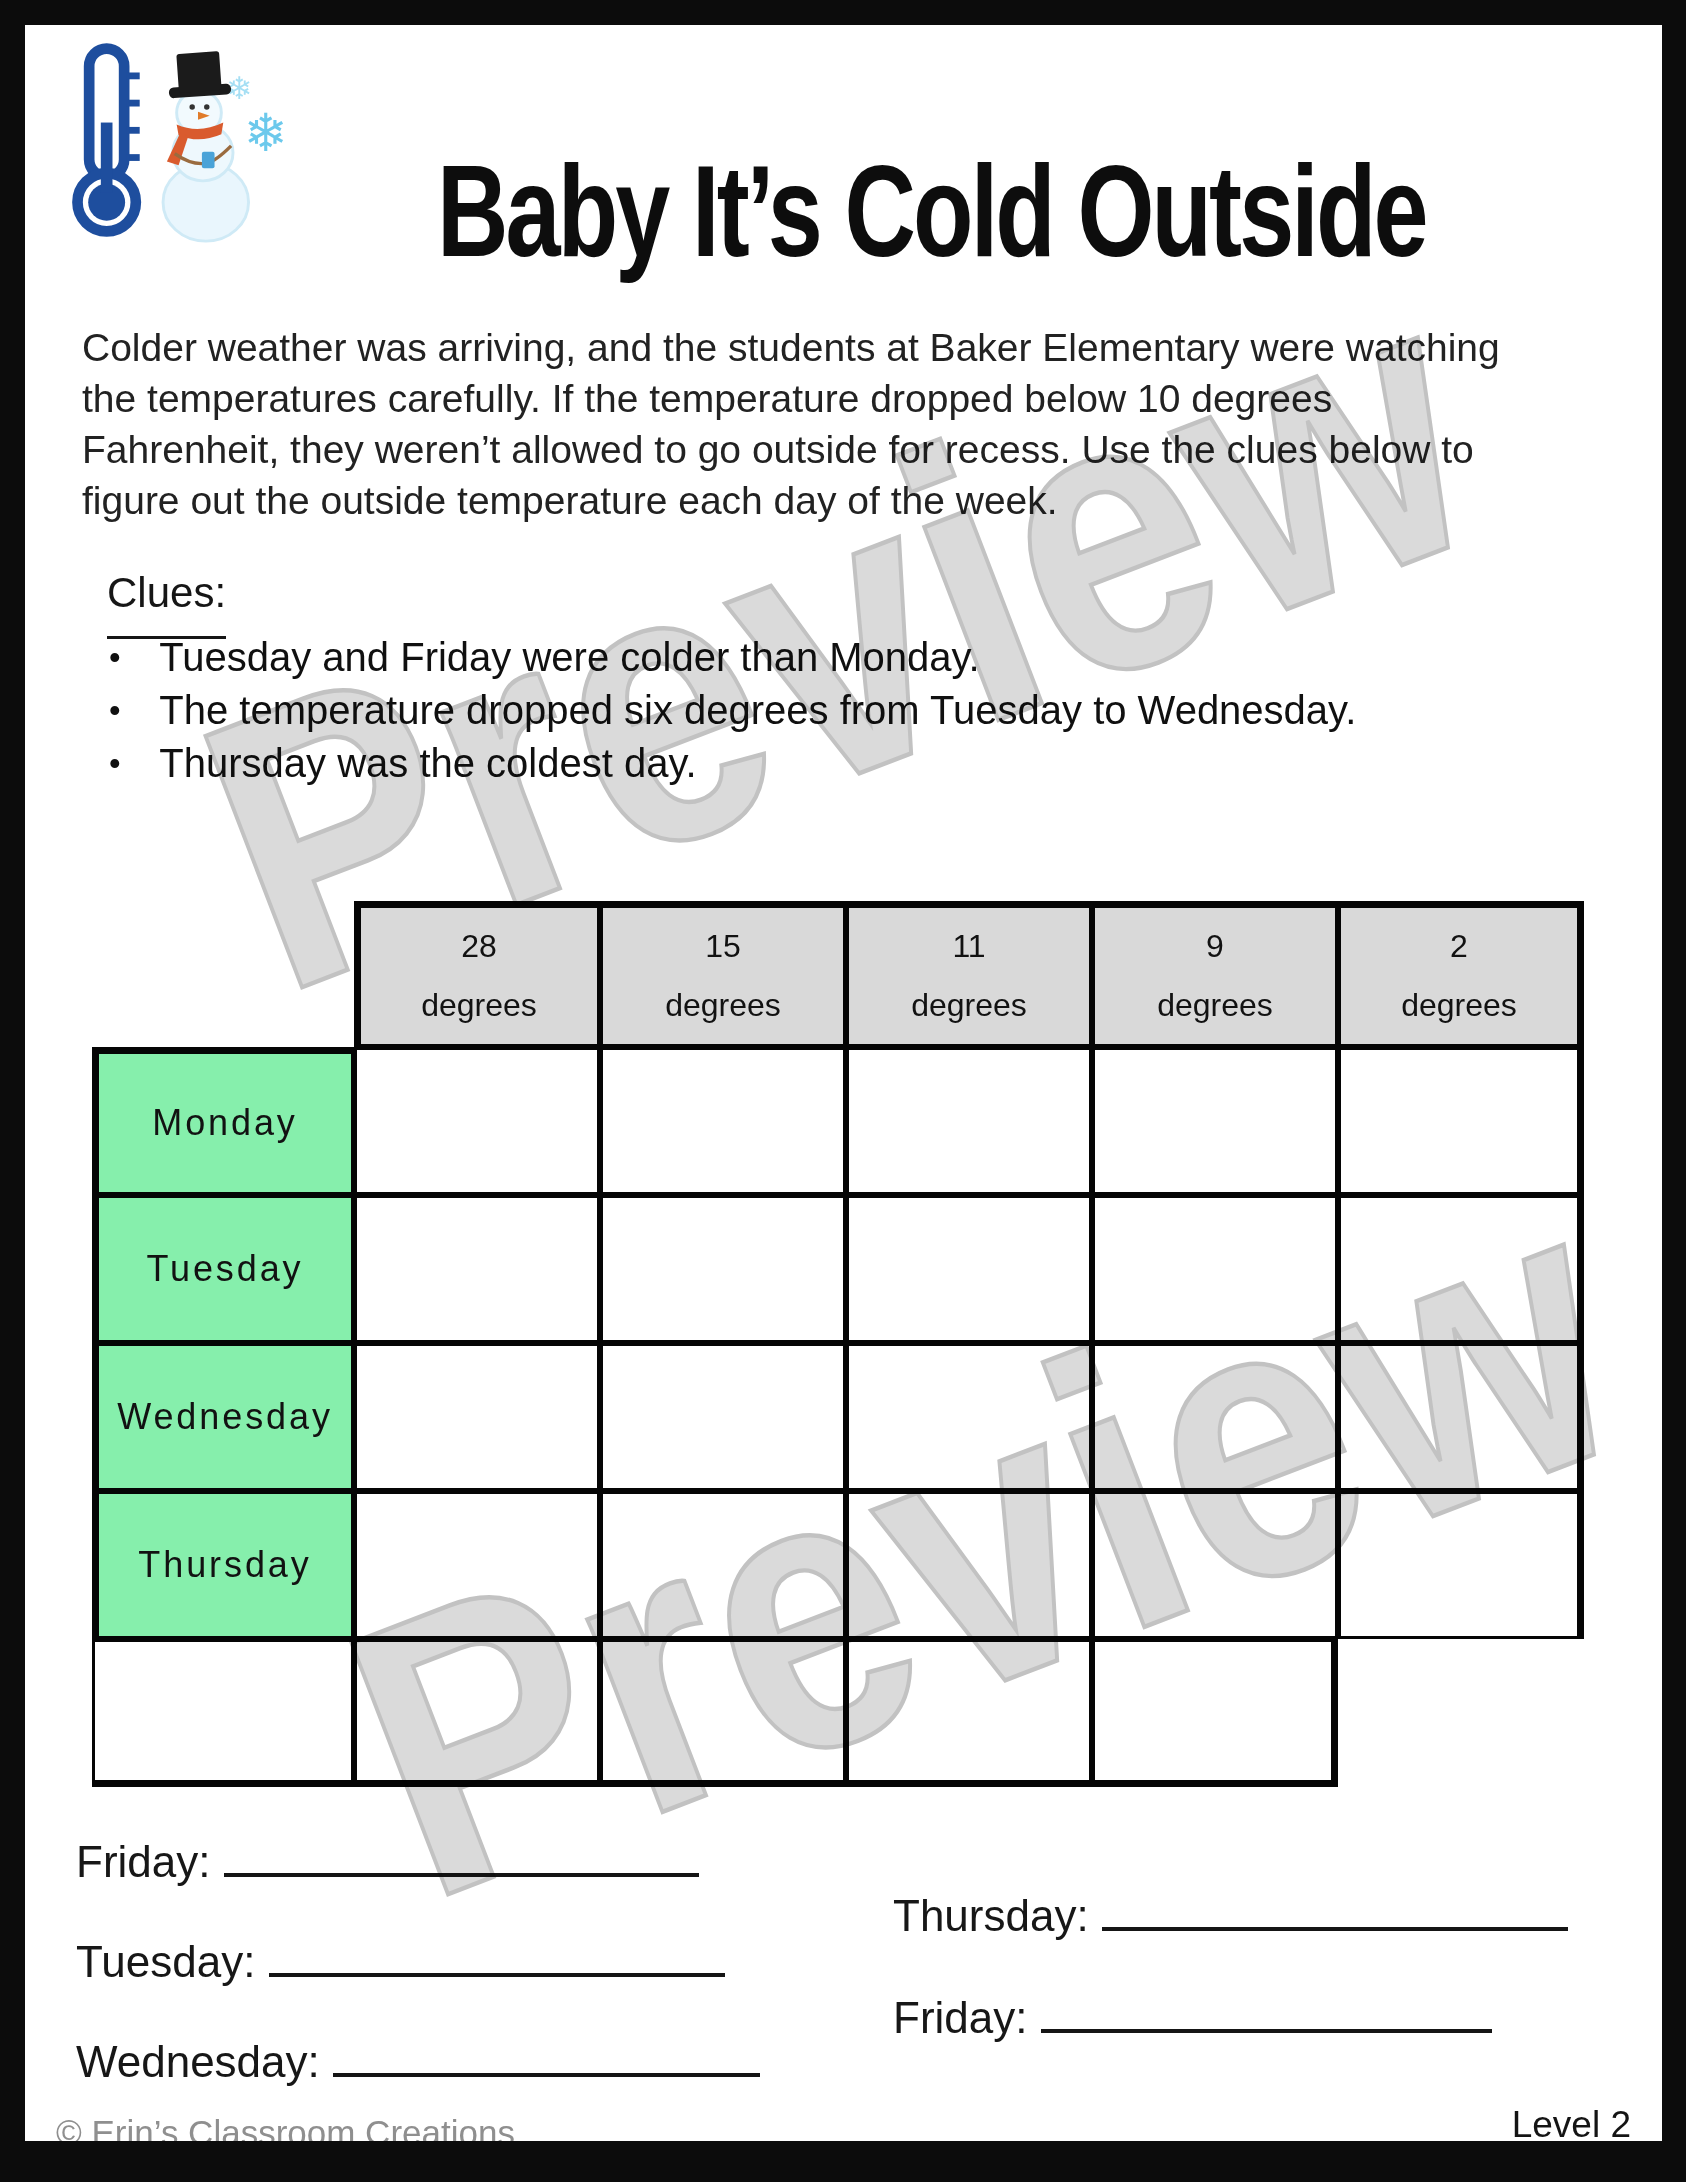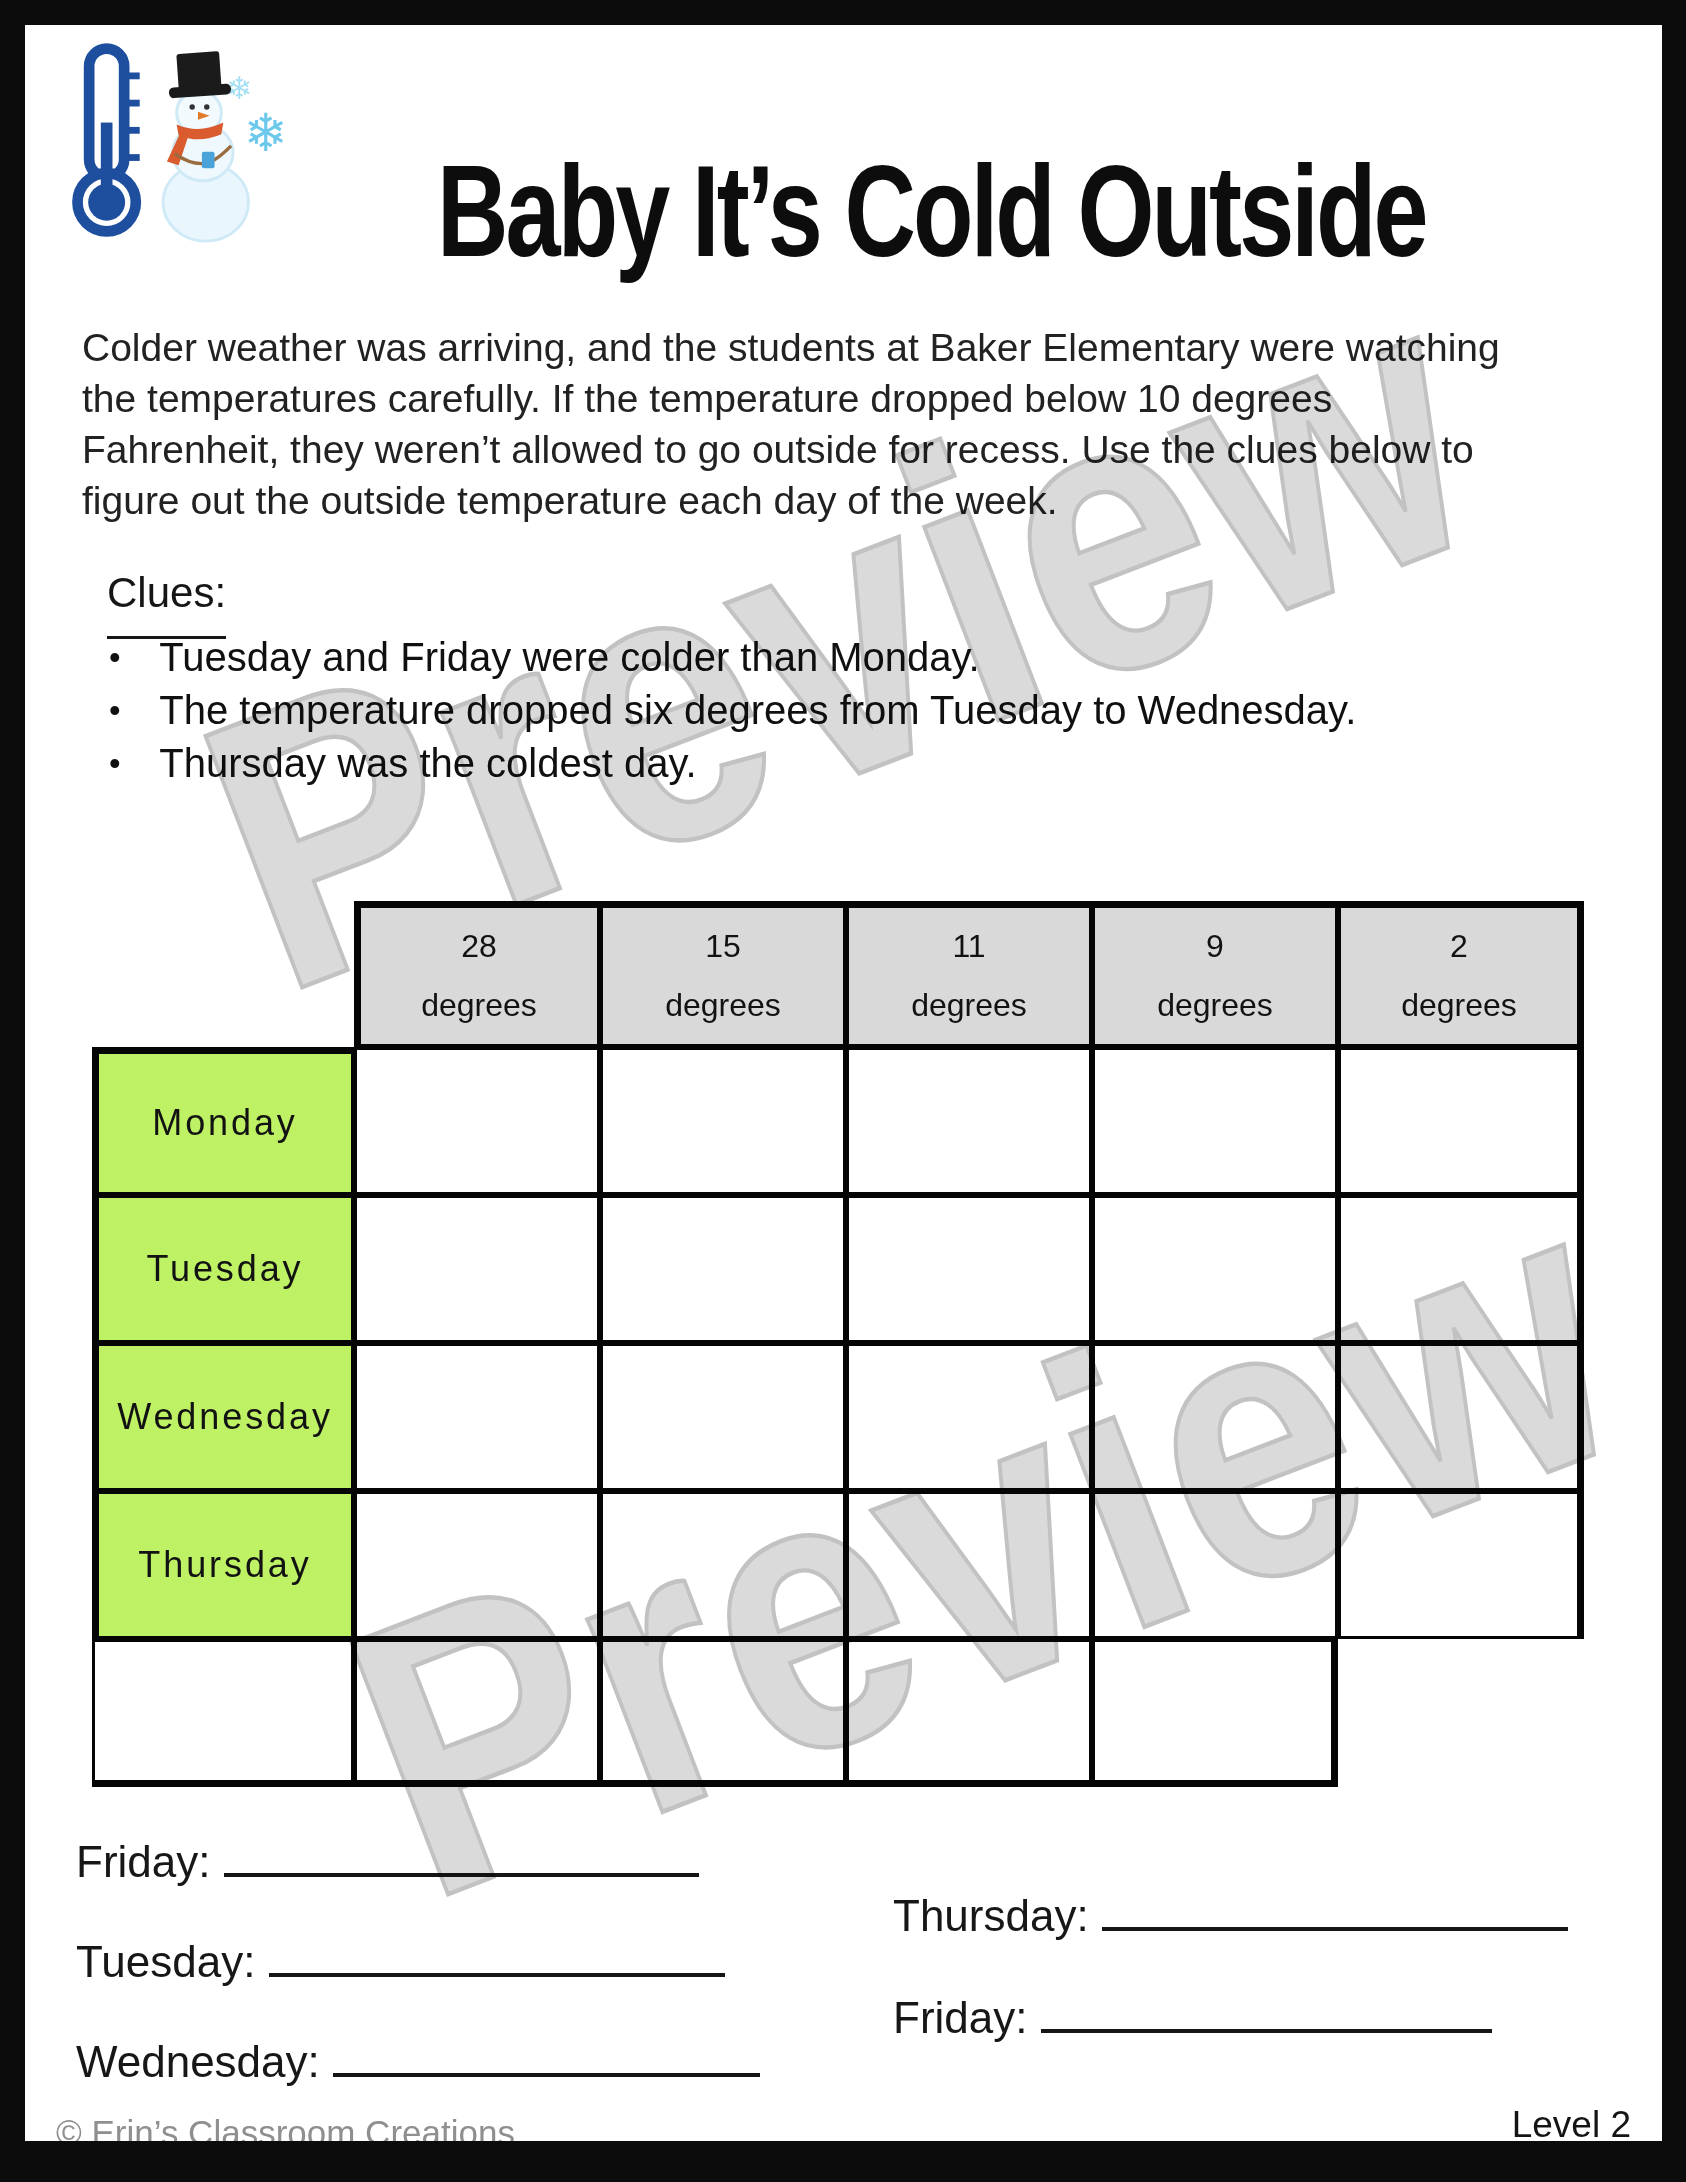--- a/index.html
+++ b/index.html
@@ -46,21 +46,21 @@
     grid-template-rows:146px repeat(5,148px);
   }
   .cell { box-sizing:border-box; border:3.9px solid #050505; }
   .cell.corner { border:none; background:transparent; }
   .cell.header {
     background:#d9d9d9; display:flex; flex-direction:column;
     align-items:center; justify-content:center; text-align:center;
     font-size:32px; line-height:43px; color:#121212;gap:16px;
   }
   .cell.day {
-    background:#bef264; display:flex; align-items:center; justify-content:center;
+    background:#86efac; display:flex; align-items:center; justify-content:center;
     font-size:36px; letter-spacing:2.9px; color:#121212;
   }
   .cell.body { background:#ffffff; }
   .edge-t { border-top-width:7.8px; }
   .edge-b { border-bottom-width:7.8px; }
   .edge-l { border-left-width:7.8px; }
   .edge-r { border-right-width:7.8px; }
   
   .answer { position:absolute; z-index:10; font-size:44px; color:#171717; white-space:nowrap; }
   .answer .line { display:inline-block; border-bottom:4.9px solid #151515; height:35px; margin-left:13.6px; }

